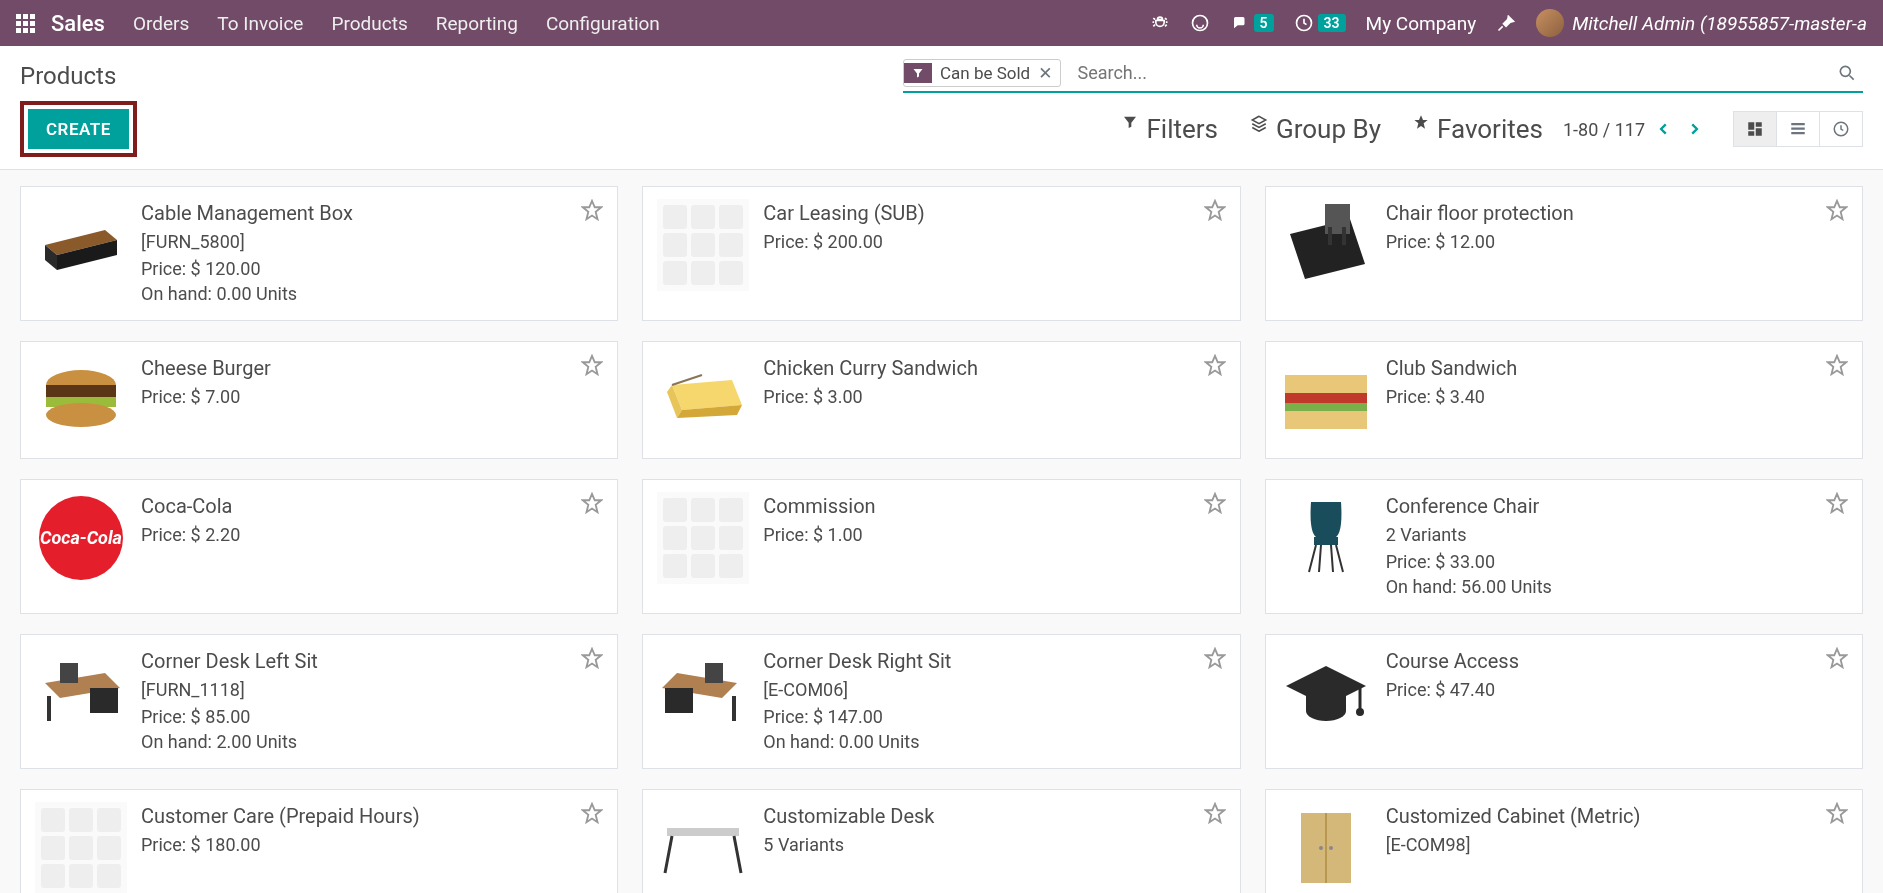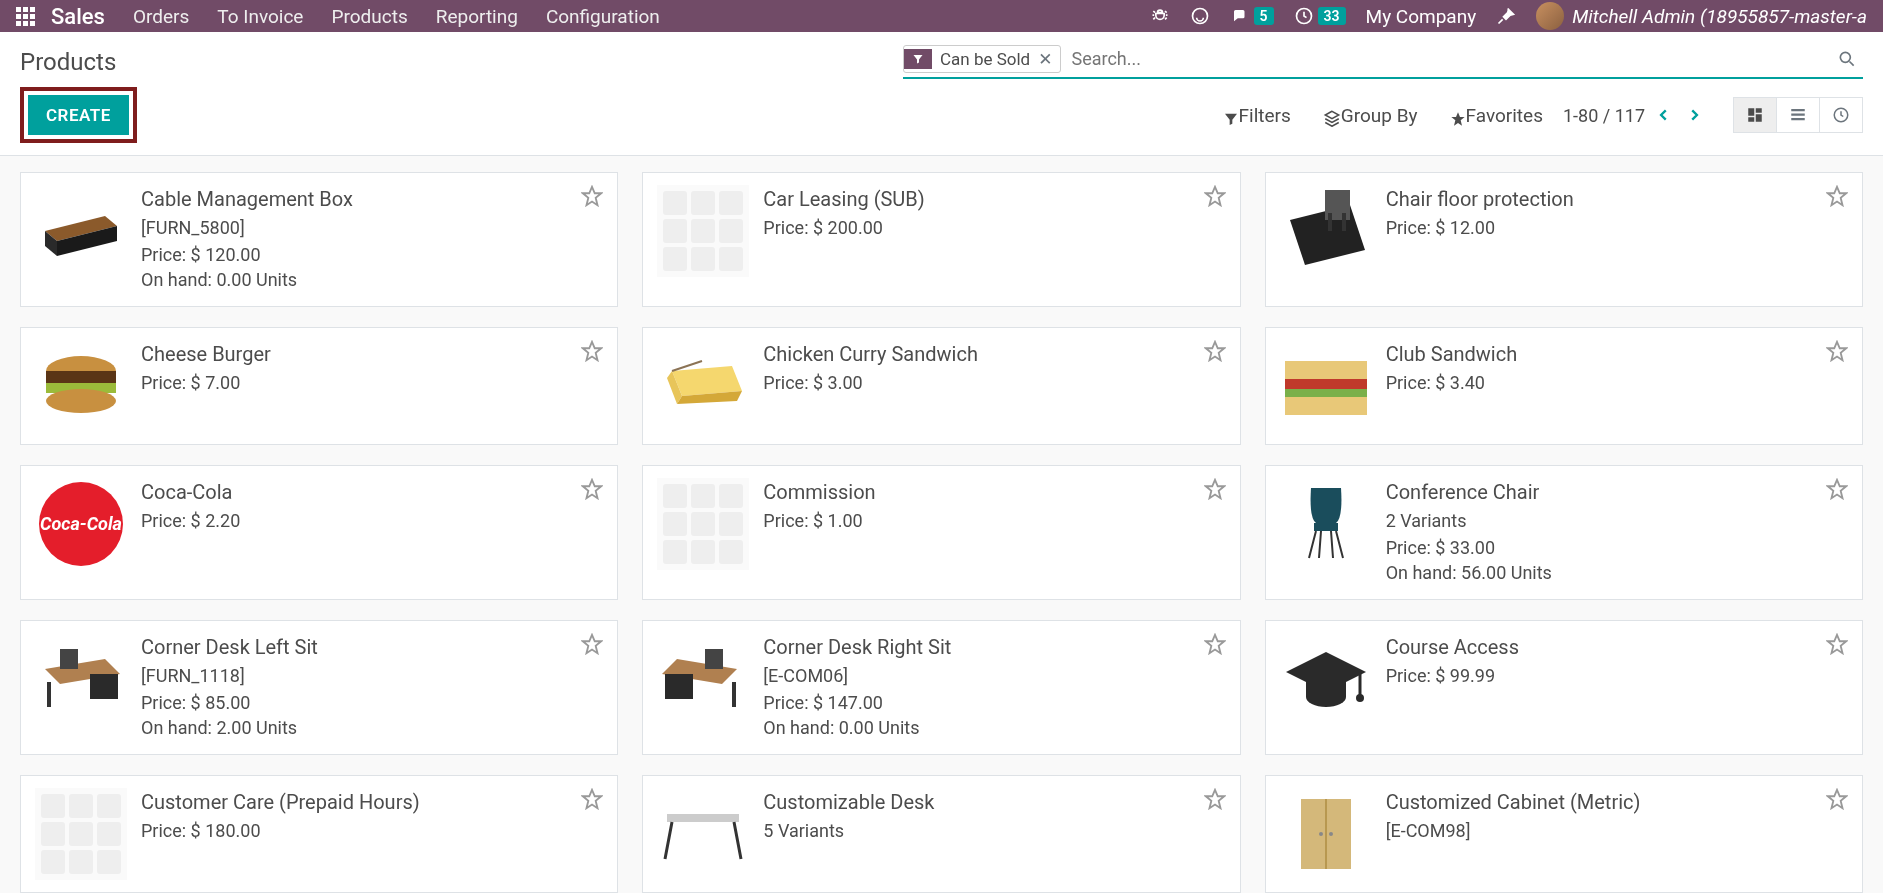--- a/index.html
+++ b/index.html
@@ -1,46 +1,46 @@
 <!DOCTYPE html>
 <html><head>
 <meta charset="utf-8">
 <style>
 * { margin: 0; padding: 0; box-sizing: border-box; font-family: -apple-system, BlinkMacSystemFont, "Segoe UI", Roboto, sans-serif; }
 body { background: #f9f9f9; width: 1883px; overflow-x: hidden; }
 
 
-.top-nav { background: #714b67; height: 32px; display: flex; align-items: center; color: #fff; padding: 0 16px; font-size: 19px; }
+.top-nav { background: #714b67; height: 46px; display: flex; align-items: center; color: #fff; padding: 0 16px; font-size: 19px; }
 .apps-icon { display: grid; grid-template-columns: repeat(3, 5px); grid-template-rows: repeat(3, 5px); gap: 2px; margin-right: 16px; cursor: pointer; }
 .apps-icon span { background: #fff; width: 5px; height: 5px; }
 .brand { font-size: 22px; font-weight: 500; margin-right: 28px; }
 .nav-links { display: flex; gap: 28px; }
 .nav-link { color: #eee; cursor: pointer; font-size: 19px; }
 .nav-right { margin-left: auto; display: flex; align-items: center; gap: 20px; }
 .nav-right .icon { cursor: pointer; display: flex; align-items: center; }
 .badge { background: #00a09d; color: #fff; font-size: 14px; padding: 1px 6px; border-radius: 3px; margin-left: 4px; font-weight: 600; }
 .avatar { width: 28px; height: 28px; border-radius: 50%; background: linear-gradient(135deg, #c89060, #8b6040); margin-right: 8px; }
 .user-wrap { display: flex; align-items: center; cursor: pointer; }
 
 
 .control-panel { background: #fff; padding: 8px 20px 12px 20px; border-bottom: 1px solid #dee2e6; }
 .cp-row1 { display: flex; align-items: flex-start; justify-content: space-between; margin-bottom: 8px; }
 .page-title { font-size: 24px; color: #4c4c4c; padding-top: 8px; }
-.search-wrap { flex: 1; max-width: 960px; margin-left: auto; border-bottom: 2px solid #00a09d; display: flex; align-items: center; padding: 4px 0; gap: 6px; }
+.search-wrap { flex: 1; max-width: 960px; margin-left: auto; border-bottom: 2px solid #00a09d; display: flex; align-items: center; padding: 4px 0; gap: 12px; }
 .facet { display: flex; align-items: center; border: 1px solid #ccc; border-radius: 3px; overflow: hidden; font-size: 17px; }
 .facet-icon { background: #714b67; color: #fff; padding: 4px 8px; display: flex; align-items: center; }
 .facet-label { padding: 3px 8px; color: #4c4c4c; }
 .facet-remove { padding: 3px 8px 3px 0; color: #6c757d; cursor: pointer; }
 .search-input { border: none; outline: none; font-size: 18px; flex: 1; padding: 4px; color: #495057; }
 .search-icon-right { color: #6c757d; cursor: pointer; padding: 0 6px; }
 .cp-row2 { display: flex; align-items: center; }
 .create-btn-wrap { border: 4px solid #7f1d1d; padding: 4px; display: inline-block; }
 .create-btn { background: #00a09d; color: #fff; border: none; padding: 10px 18px; font-size: 17px; font-weight: 600; letter-spacing: 0.5px; cursor: pointer; }
 .search-options { display: flex; gap: 32px; margin-left: auto; margin-right: 20px; }
-.so-btn { display: flex; align-items: flex-end; gap: 0; color: #4c4c4c; cursor: pointer; font-size: 19px; }
+.so-btn { display: flex; align-items: flex-start; gap: 8px; color: #4c4c4c; cursor: pointer; font-size: 26px; }
 .pager-zone { display: flex; align-items: center; gap: 8px; }
 .pager-text { color: #4c4c4c; font-size: 18px; }
 .pager-btn { color: #00a09d; cursor: pointer; padding: 4px; font-size: 20px; font-weight: bold; }
 .view-switcher { display: flex; border: 1px solid #dee2e6; margin-left: 20px; }
 .vs-btn { padding: 8px 12px; cursor: pointer; color: #6c757d; border-right: 1px solid #dee2e6; display:flex; align-items:center; }
 .vs-btn.active { background: #eee; color: #4c4c4c; }
 .vs-btn:last-child { border-right: none; }
 
 
 .kanban { padding: 16px 20px; display: grid; grid-template-columns: repeat(3, 1fr); gap: 20px 24px; }
@@ -433,21 +433,21 @@
     <div class="card-img">
         <svg width="92" height="70" viewBox="0 0 92 70">
           <polygon points="46,8 86,28 46,48 6,28" fill="#2a2a2a"></polygon>
           <path d="M26 38 v15 a20 10 0 0 0 40 0 v-15" fill="#2a2a2a"></path>
           <path d="M80 30 v22" stroke="#2a2a2a" stroke-width="3"></path>
           <circle cx="80" cy="54" r="4" fill="#2a2a2a"></circle>
         </svg>
       </div>
     <div class="card-body">
         <div class="card-title">Course Access</div>
-        <div class="card-line">Price: $ 99.99</div>
+        <div class="card-line">Price: $ 47.40</div>
       </div>
     <div class="star">
       <svg width="22" height="22" viewBox="0 0 24 24" fill="none" stroke="#999" stroke-width="2">
           <path d="M12 2l3 7h7l-6 5 2 8-6-4-6 4 2-8-6-5h7l3-7z"></path>
         </svg>
     </div>
     </div>
     <div class="card">
     <div class="card-img">
         <div class="ph">

